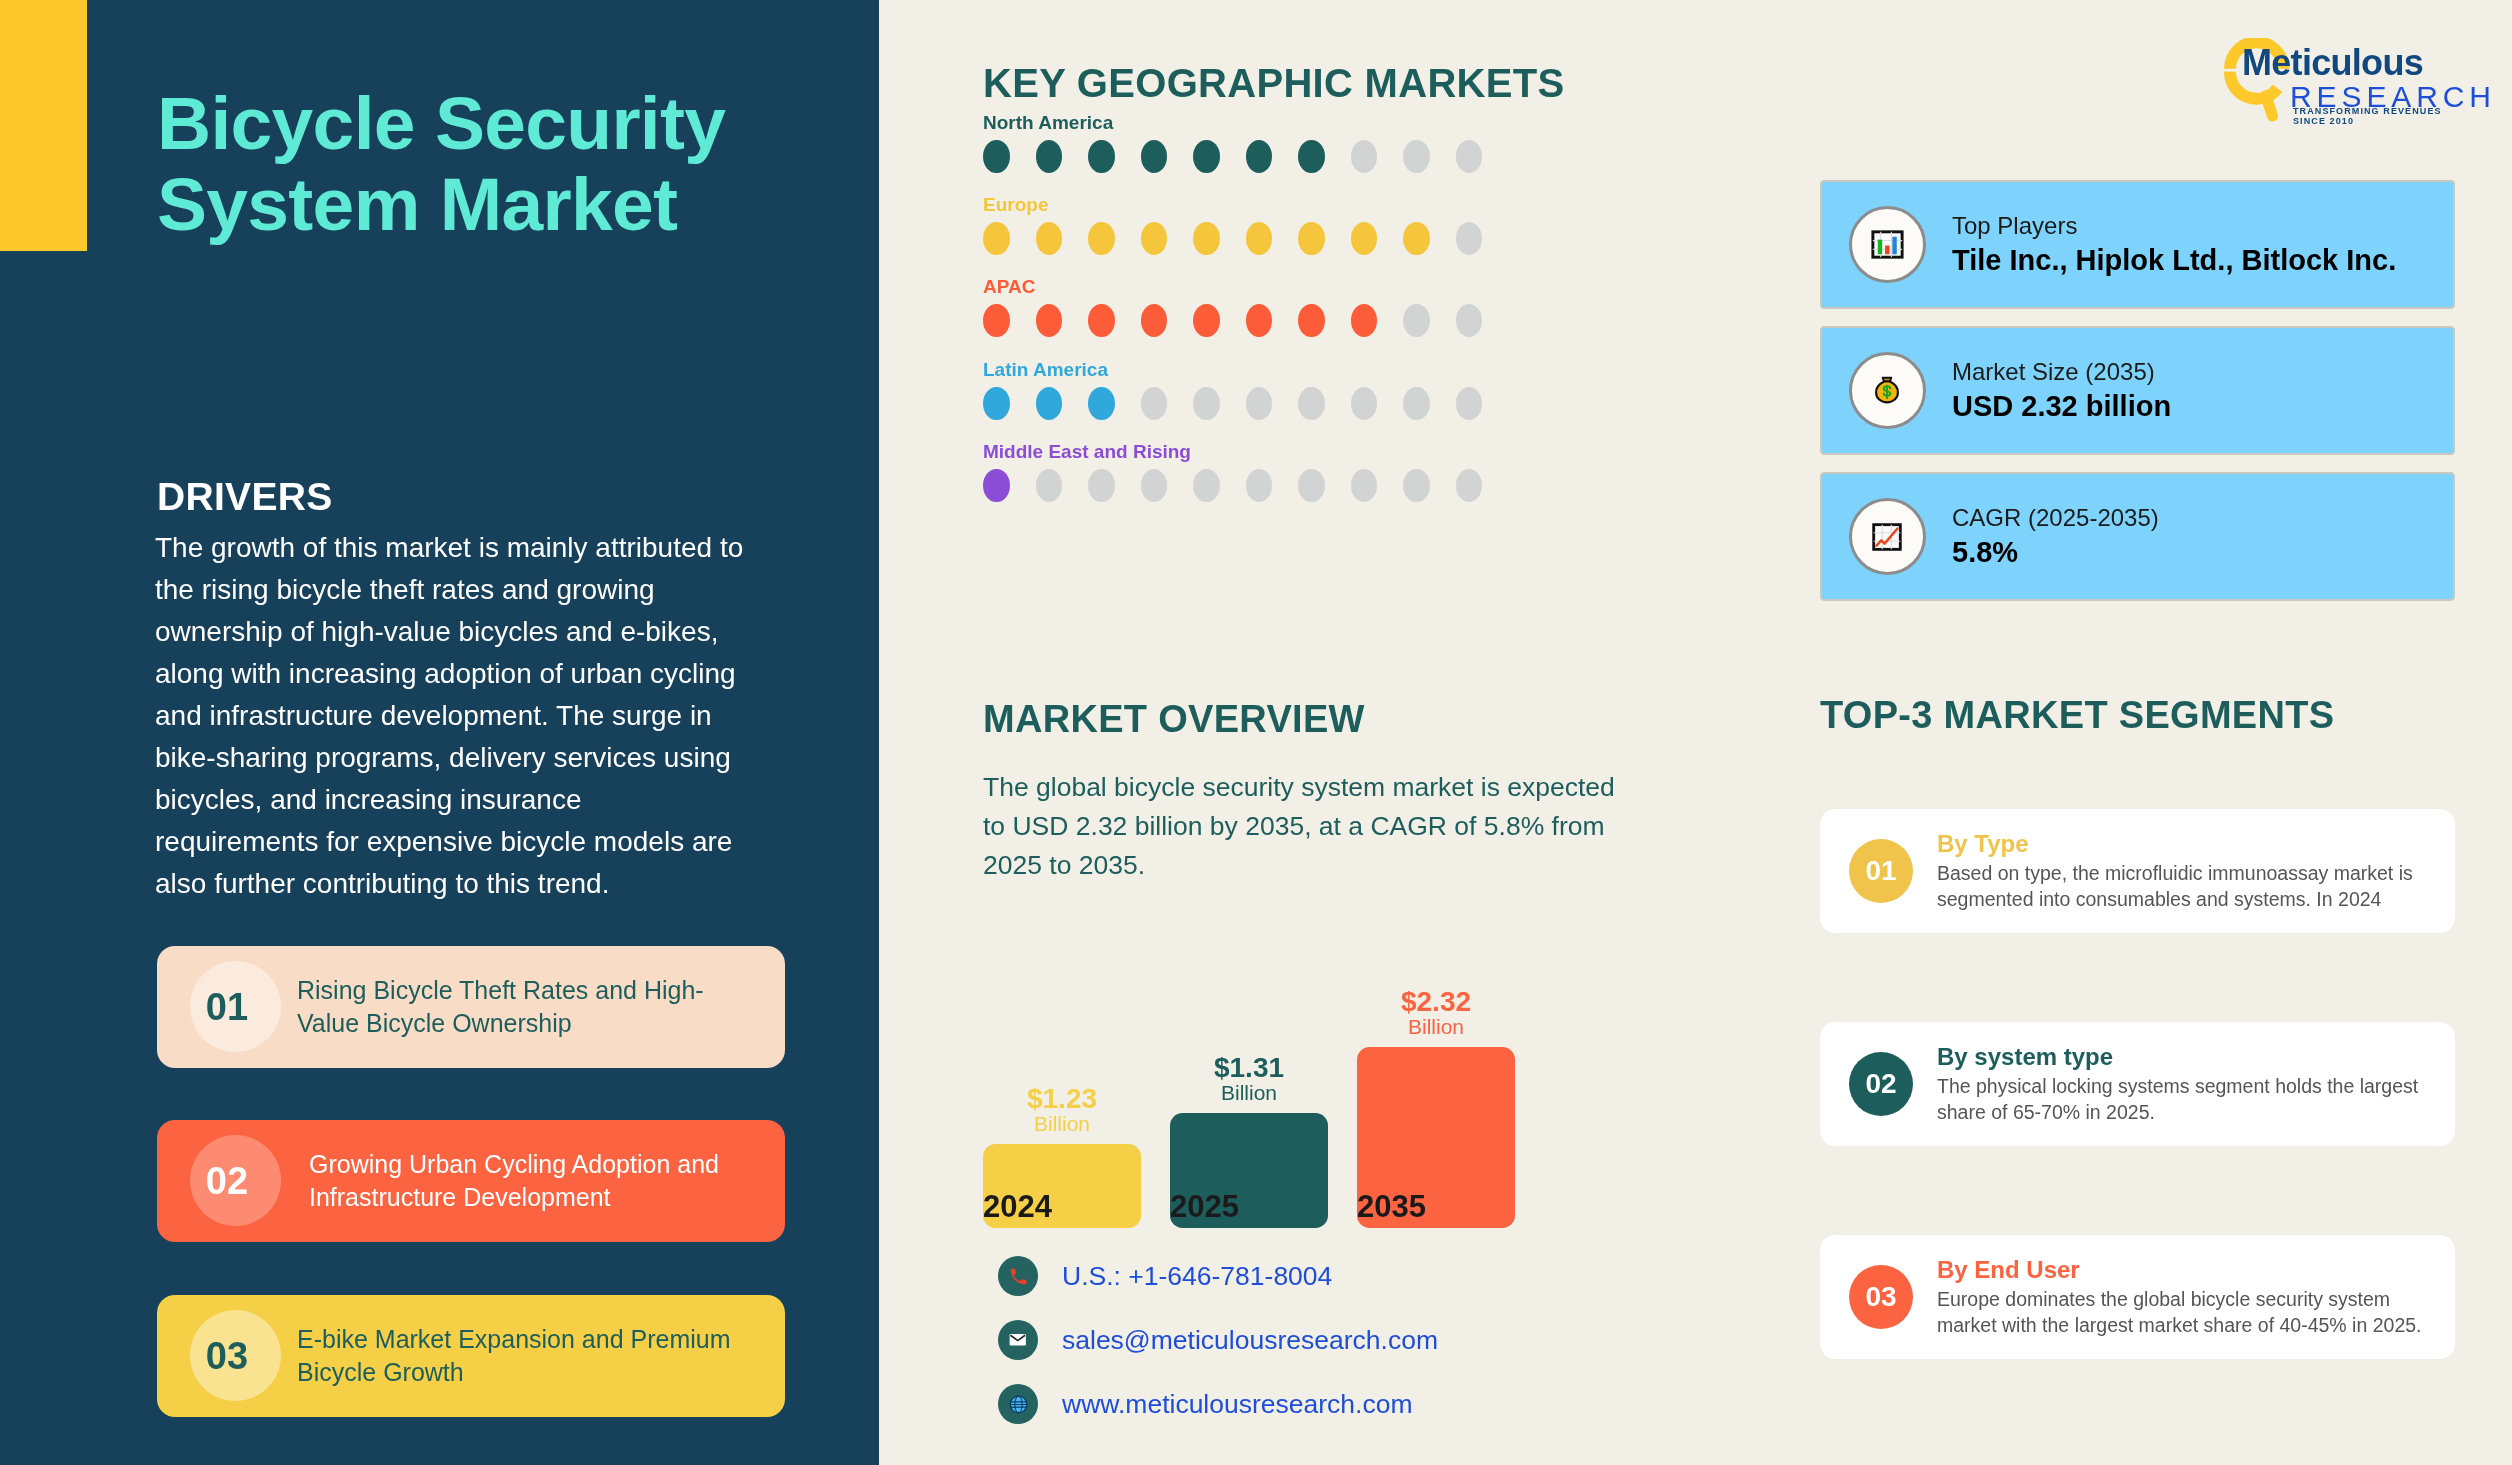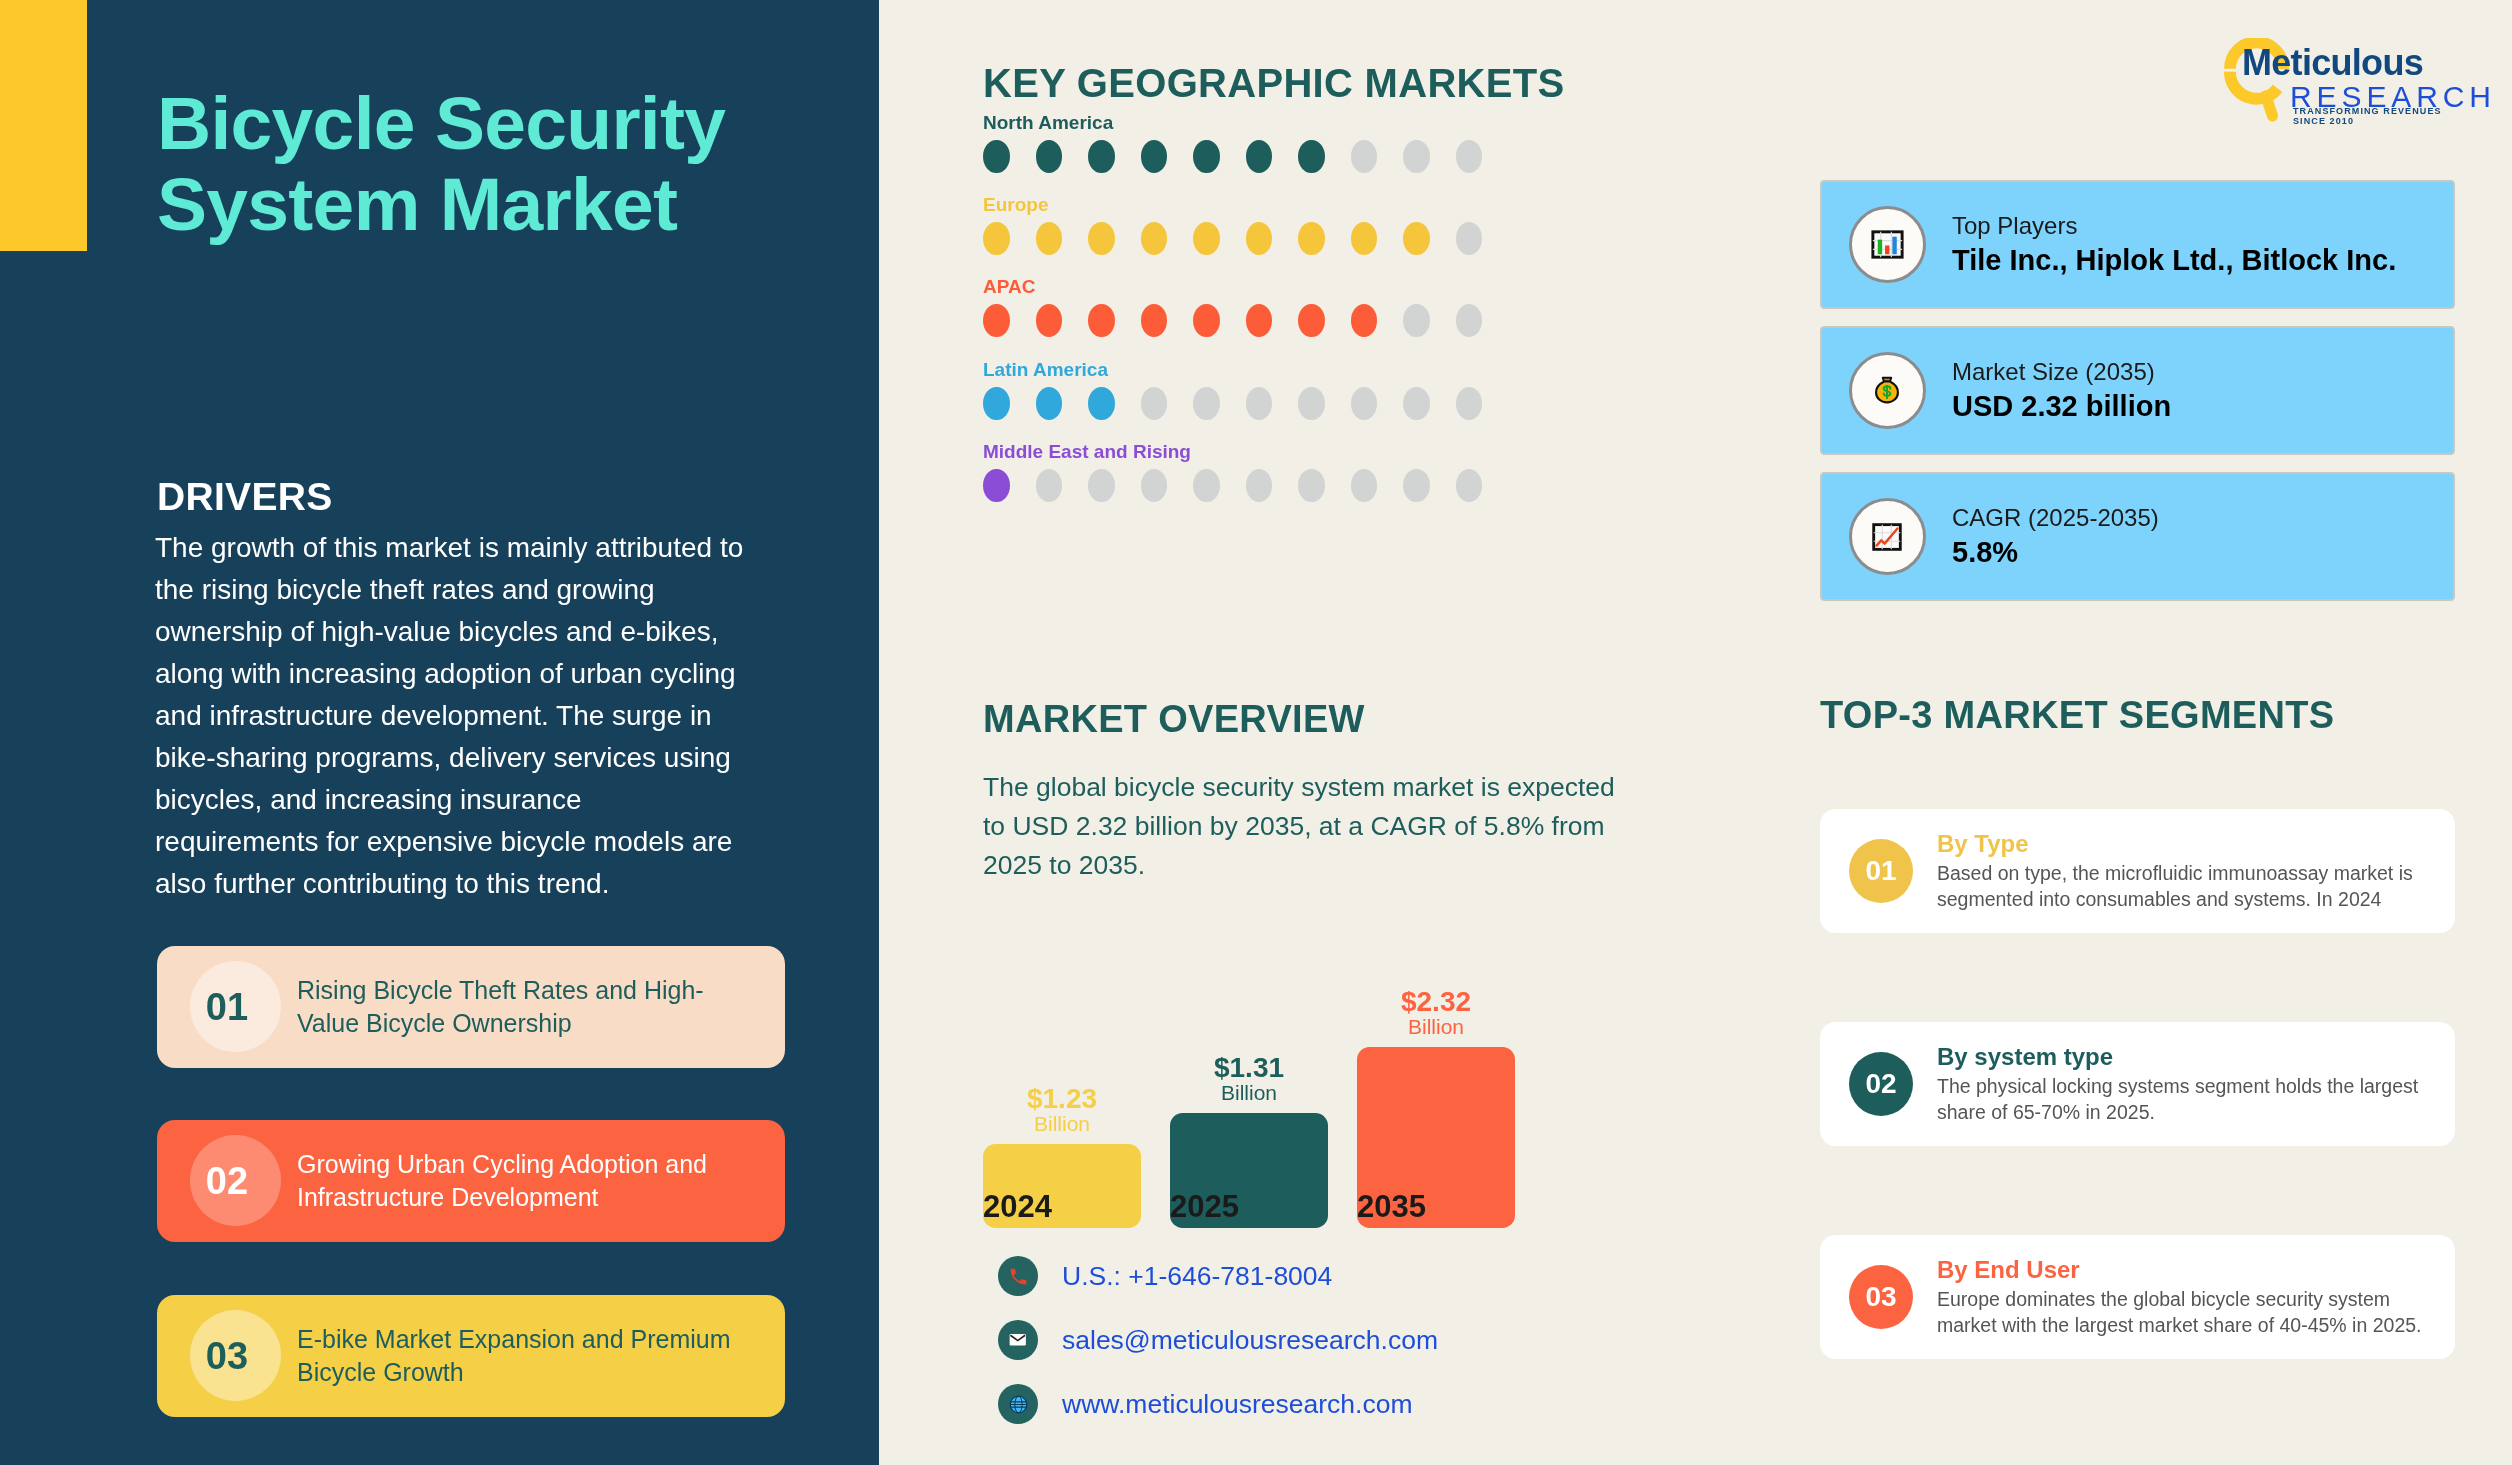--- a/index.html
+++ b/index.html
@@ -60,21 +60,21 @@
     position:relative; z-index:2; font-size:38px; font-weight:bold;
   }
   .c1 .driver-num { color:#1D5E5C; }
   .c2 .driver-num { color:#FFFFFF; }
   .c3 .driver-num { color:#1D5E5C; }
 
   .driver-text {
     font-size:25px; line-height:1.32; padding-right:28px; font-weight:500;
   }
   .c1 .driver-text { color:#1D5E5C; }
-  .c2 .driver-text { color:#FFFFFF; }
+  .c2 .driver-text { color:#FFFFFF;margin-left:12px; }
   .c3 .driver-text { color:#1D5E5C; }
 
   
   .section-head {
     position:absolute; color:#1D5E5C; font-weight:bold; letter-spacing:0.3px;
   }
   #geo-head { left:983px; top:61px; font-size:40px; }
   #overview-head { left:983px; top:698px; font-size:38px; }
   #segments-head { left:1820px; top:694px; font-size:38px; }
 

